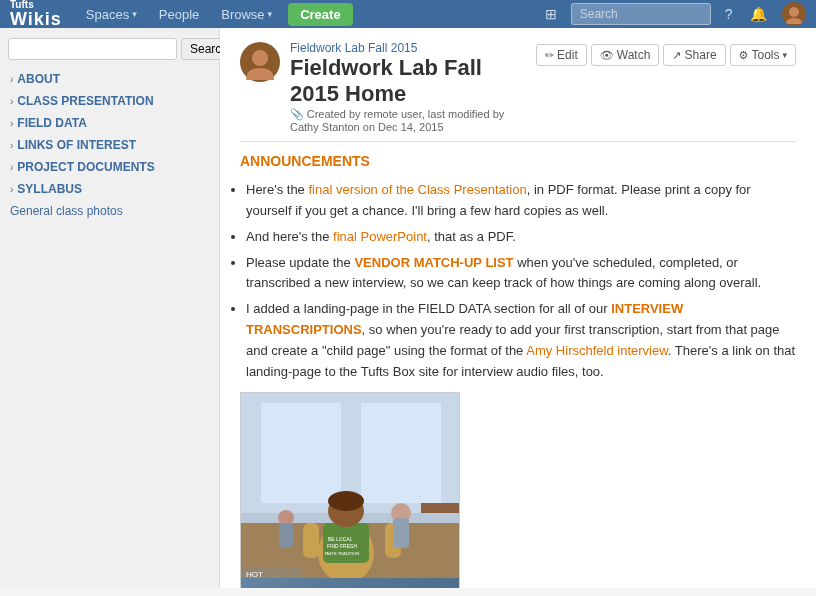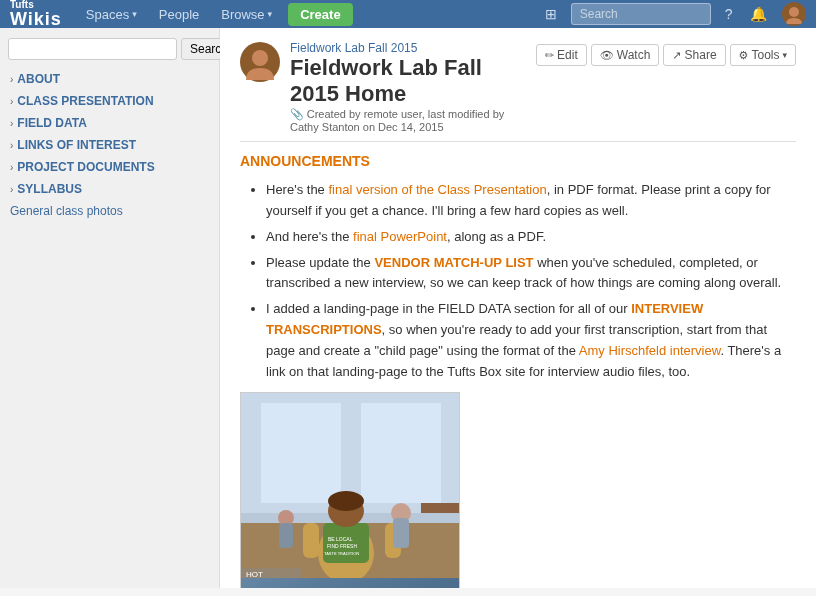--- a/index.html
+++ b/index.html
@@ -211,21 +211,21 @@
     .content-body { font-size: 13px; line-height: 1.6; }
 
     .announcements-heading {
       color: #e07000;
       font-size: 14px;
       font-weight: bold;
       margin-bottom: 8px;
     }
 
     .content-body ul {
-      margin-left: 26px;
+      margin-left: 6px;
       margin-bottom: 10px;
     }
     .content-body ul li {
       margin-bottom: 5px;
     }
 
     .link-orange { color: #e07000; cursor: pointer; }
 
     .interview-link {
       color: #e07000;
@@ -369,21 +369,21 @@
     <hr class="page-divider">
 
     <div class="content-body">
       <div class="announcements-heading">ANNOUNCEMENTS</div>
 
       <ul>
         <li>
           <span>Here's the </span><span class="link-orange">final version of the Class Presentation</span><span>, in PDF format. Please print a copy for yourself if you get a chance. I'll bring a few hard copies as well.</span>
         </li>
         <li>
-          <span>And here's the </span><span class="link-orange">final PowerPoint</span><span>, along as a PDF.</span>
+          <span>And here's the </span><span class="link-orange">final PowerPoint</span><span>, that as a PDF.</span>
         </li>
         <li>
           <span>Please update the </span><span class="vendor-link">VENDOR MATCH-UP LIST</span><span> when you've scheduled, completed, or transcribed a new interview, so we can keep track of how things are coming along overall.</span>
         </li>
         <li>
           <span>I added a landing-page in the FIELD DATA section for all of our </span><span class="interview-link">INTERVIEW TRANSCRIPTIONS</span><span>, so when you're ready to add your first transcription, start from that page and create a "child page" using the format of the </span><span class="link-orange">Amy Hirschfeld interview</span><span>. There's a link on that landing-page to the Tufts Box site for interview audio files, too.</span>
         </li>
       </ul>
 
       <div class="content-image">

